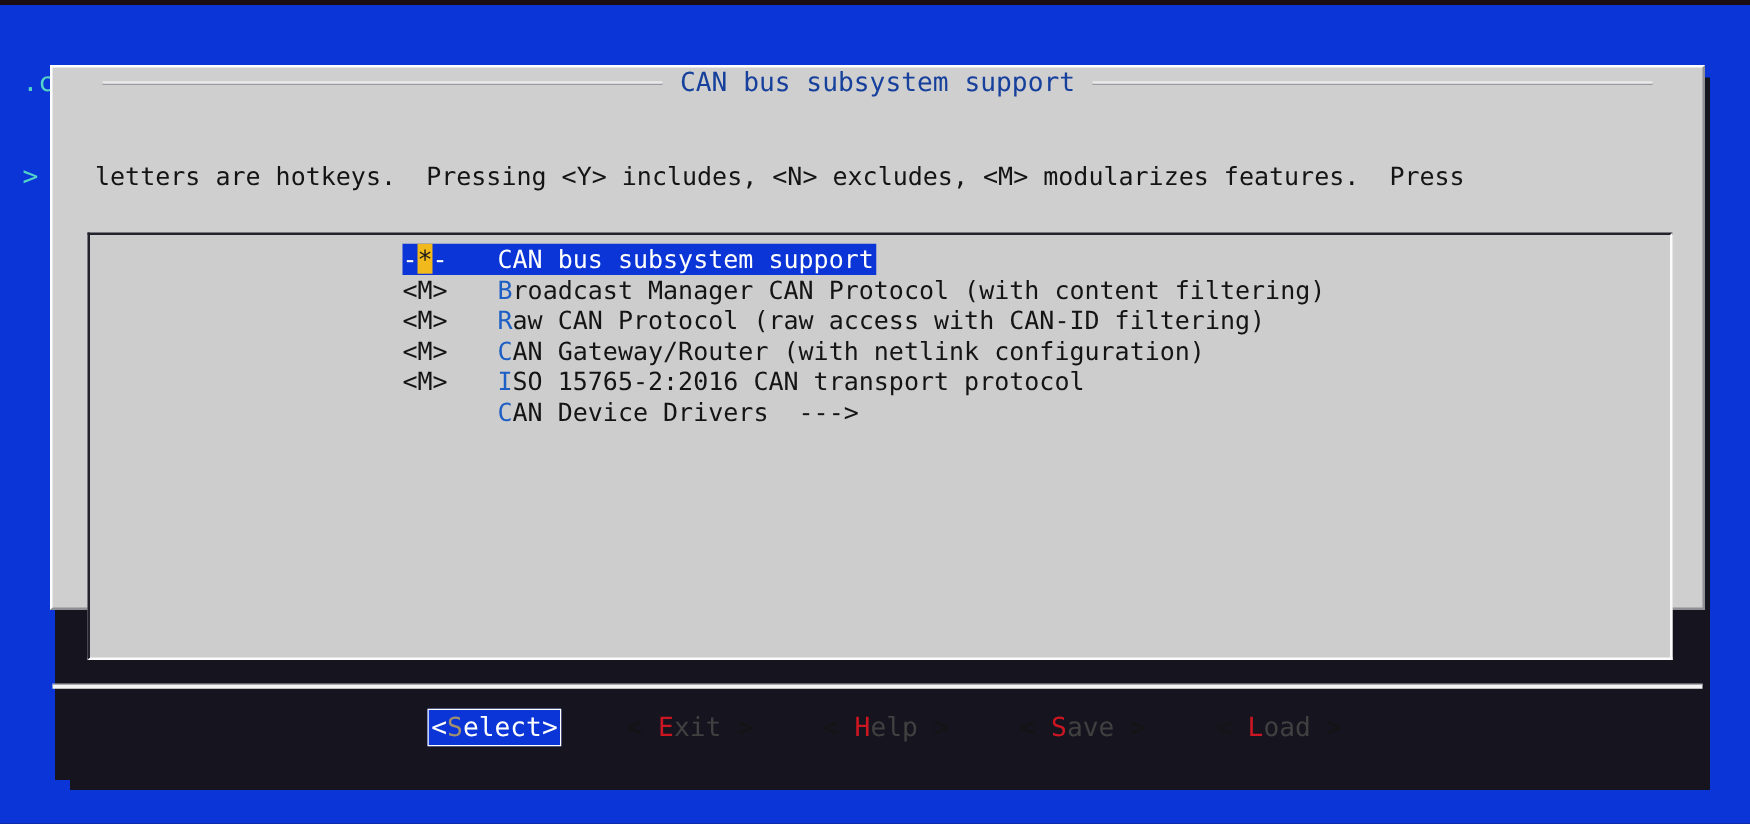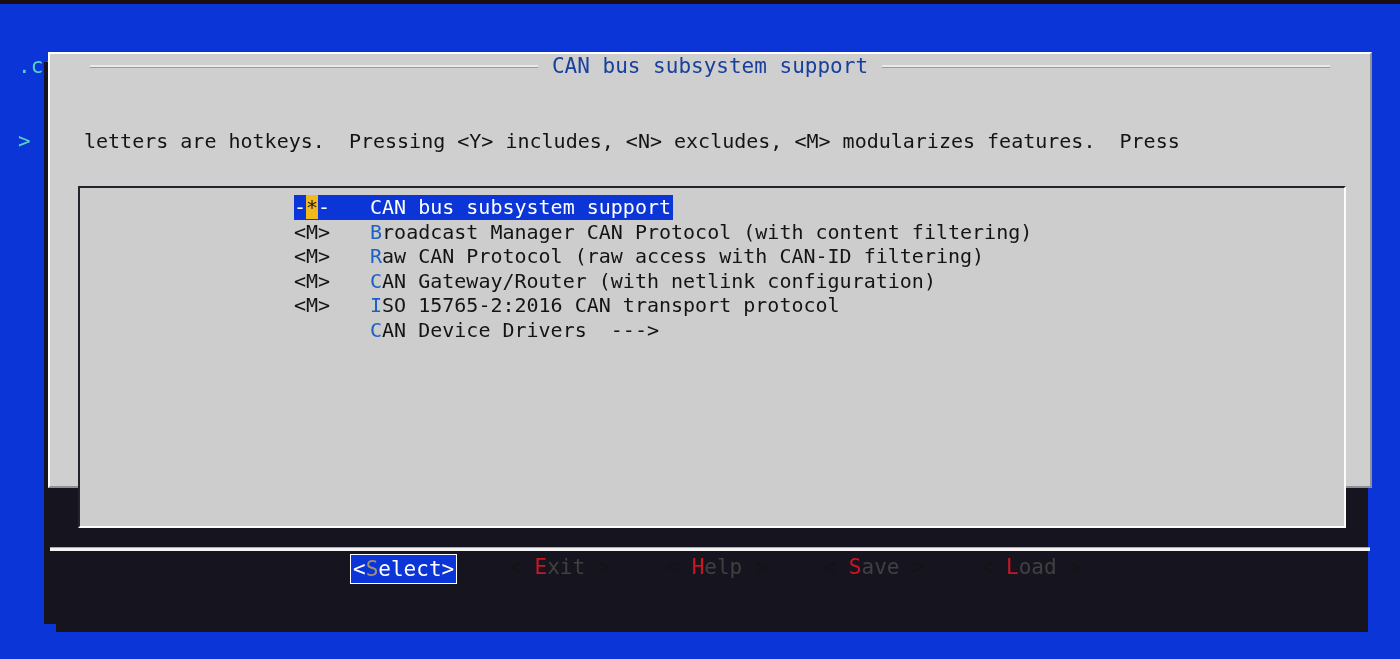--- a/index.html
+++ b/index.html
@@ -66,21 +66,21 @@
     left: 44px;
     top: 62px;
     width: 1324px;
     height: 562px;
     background: #16141f;
   }
 
   
   .dialog {
     position: absolute;
-    left: 48px;
+    left: 40px;
     top: 52px;
     width: 1324px;
     height: 436px;
     background: #cfcfcf;
     border-top: 2px solid #ffffff;
     border-left: 2px solid #ffffff;
     border-right: 2px solid #8f8f96;
     border-bottom: 2px solid #8f8f96;
     box-sizing: border-box;
   }
@@ -144,20 +144,21 @@
     position: relative;
     padding-top: 7px;
   }
   .menu-row {
     height: 24.5px;
     line-height: 24.5px;
     font-size: 20px;
     white-space: pre;
     color: #141414;
     display: block;
+    padding-left: 36px;
   }
   
   .row-inner {
     display: inline-block;
     padding-left: 214px;
   }
   .marker {
     display: inline-block;
     width: 76px;
     white-space: pre;
@@ -192,21 +193,21 @@
   }
 
   
   .buttonbar {
     position: absolute;
     left: 0;
     top: 500px;
     width: 1320px;
     height: 56px;
     display: flex;
-    align-items: flex-start;
+    align-items: center;
     padding-left: 300px;
     box-sizing: border-box;
     gap: 0px;
   }
   .btn {
     font-size: 21px;
     line-height: 26px;
     white-space: pre;
     color: #141414;
     margin-right: 56px;

